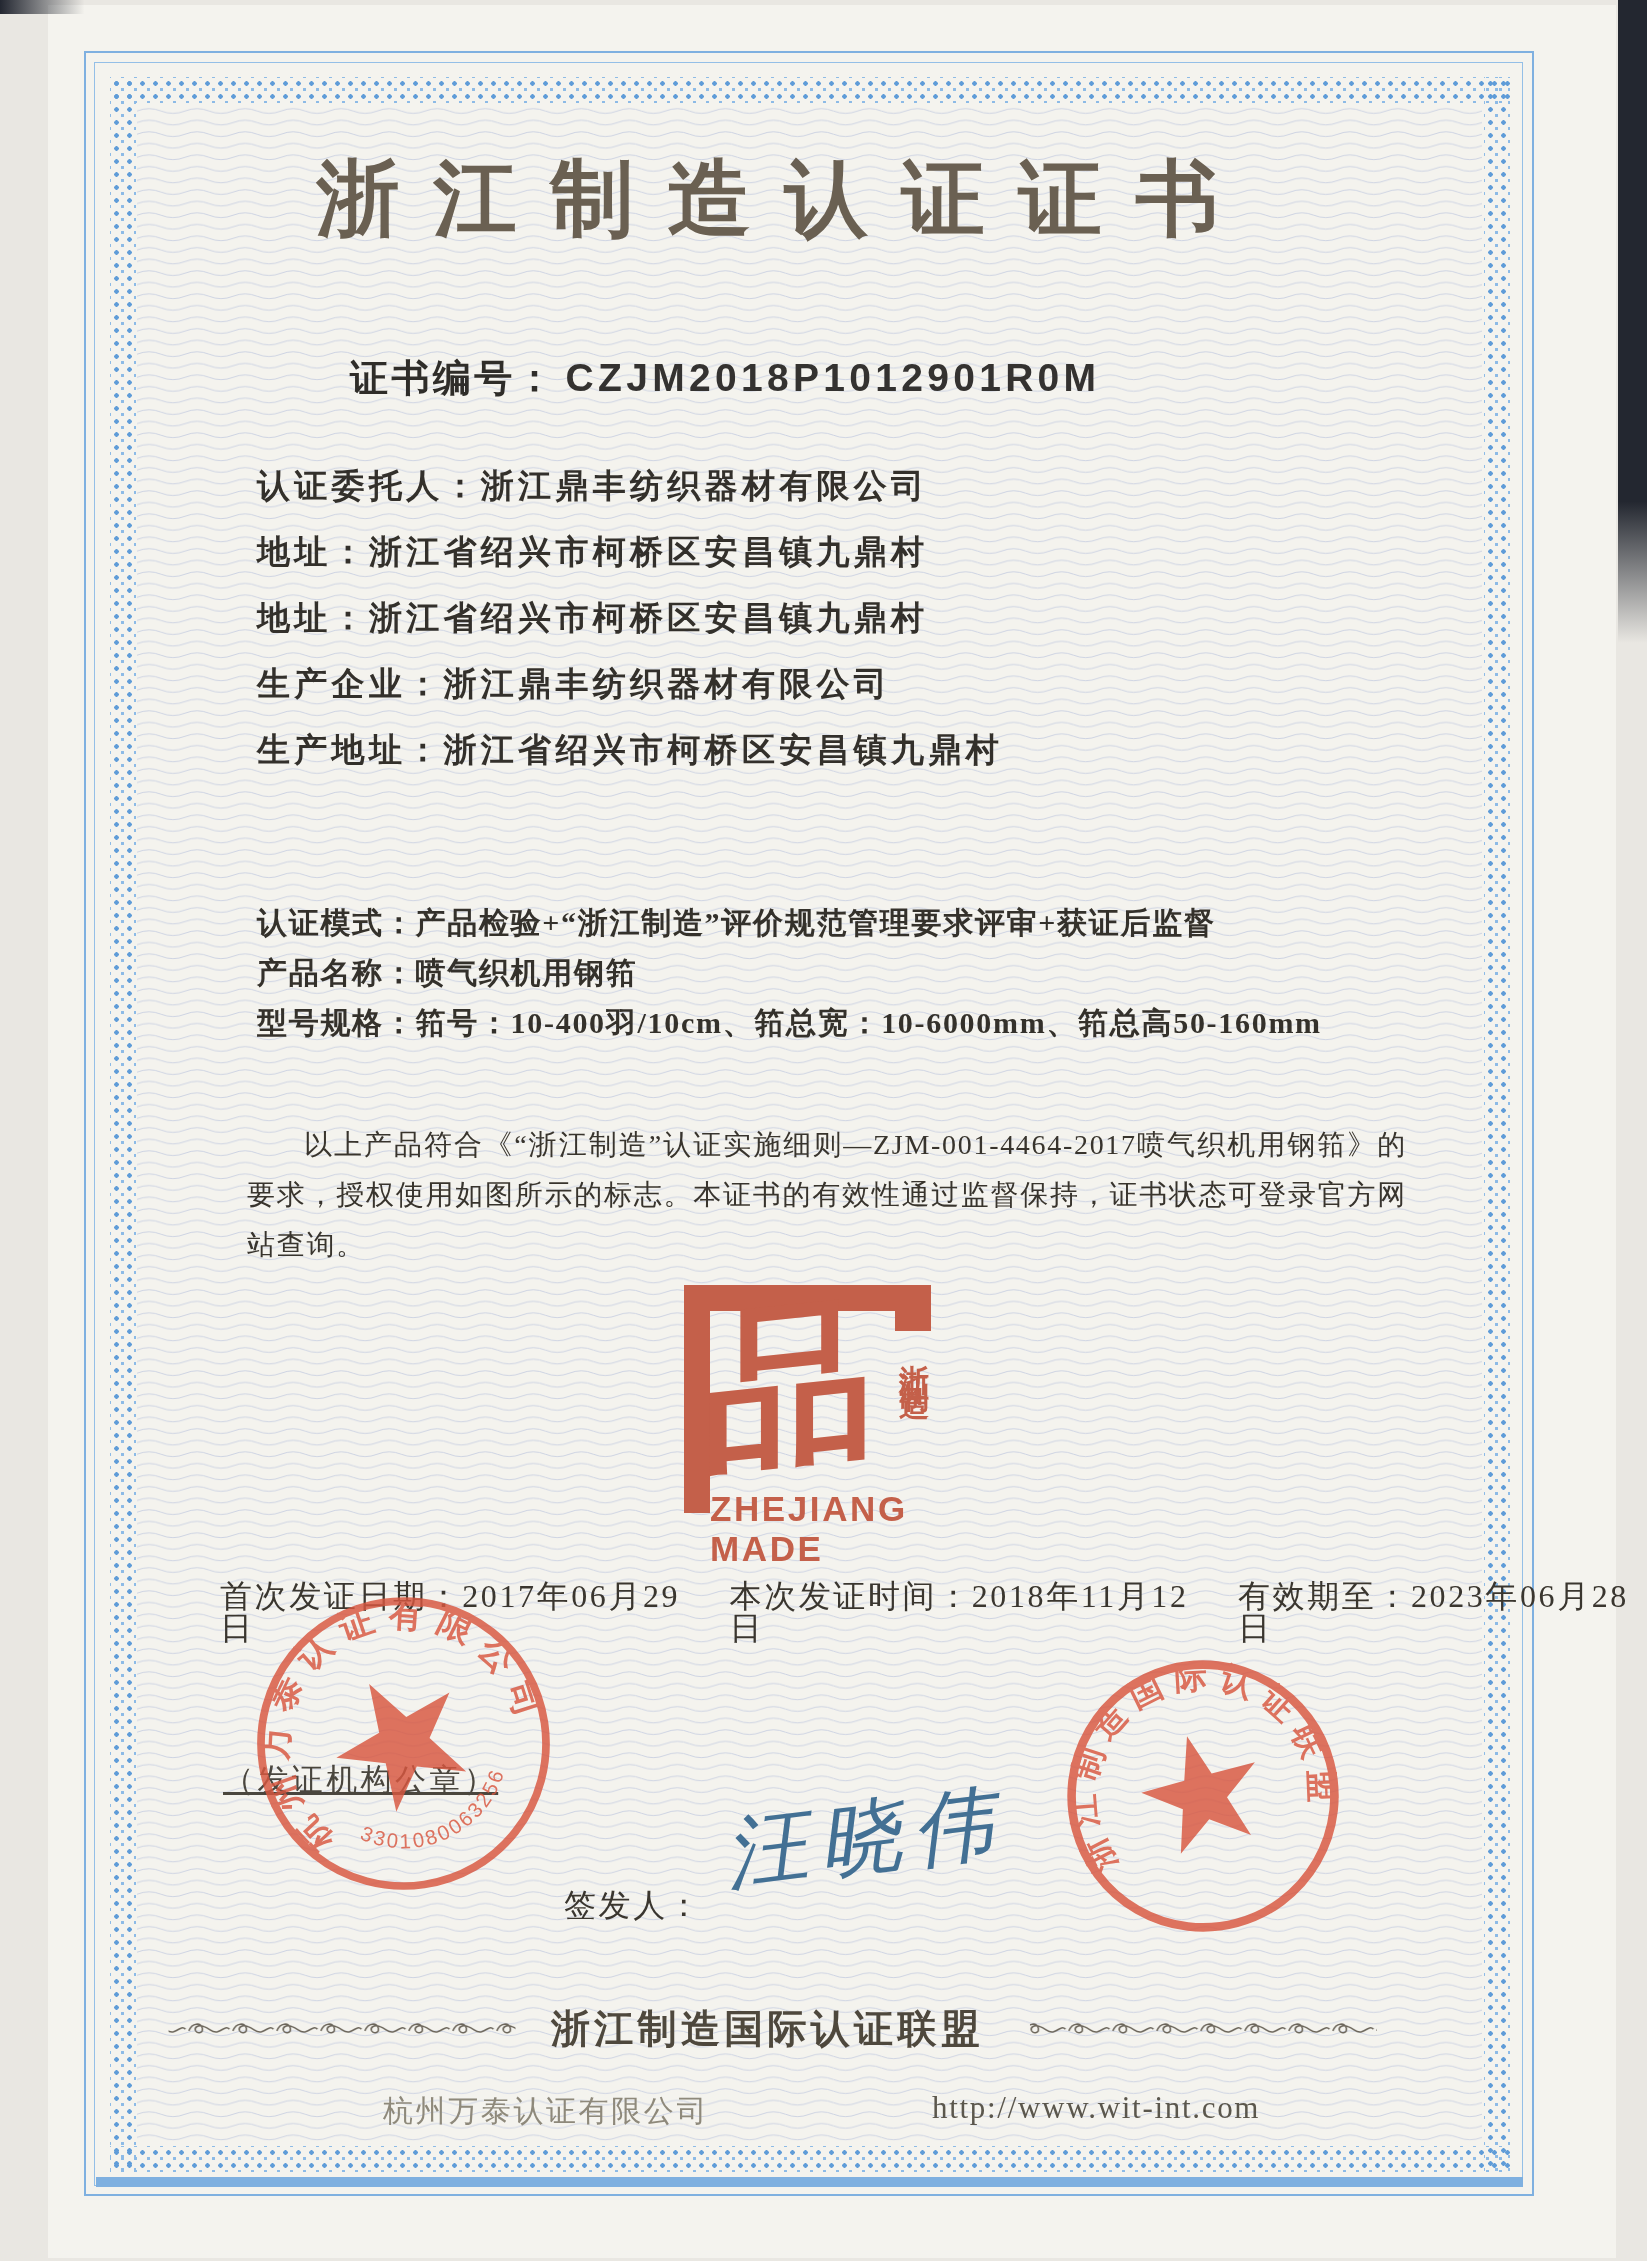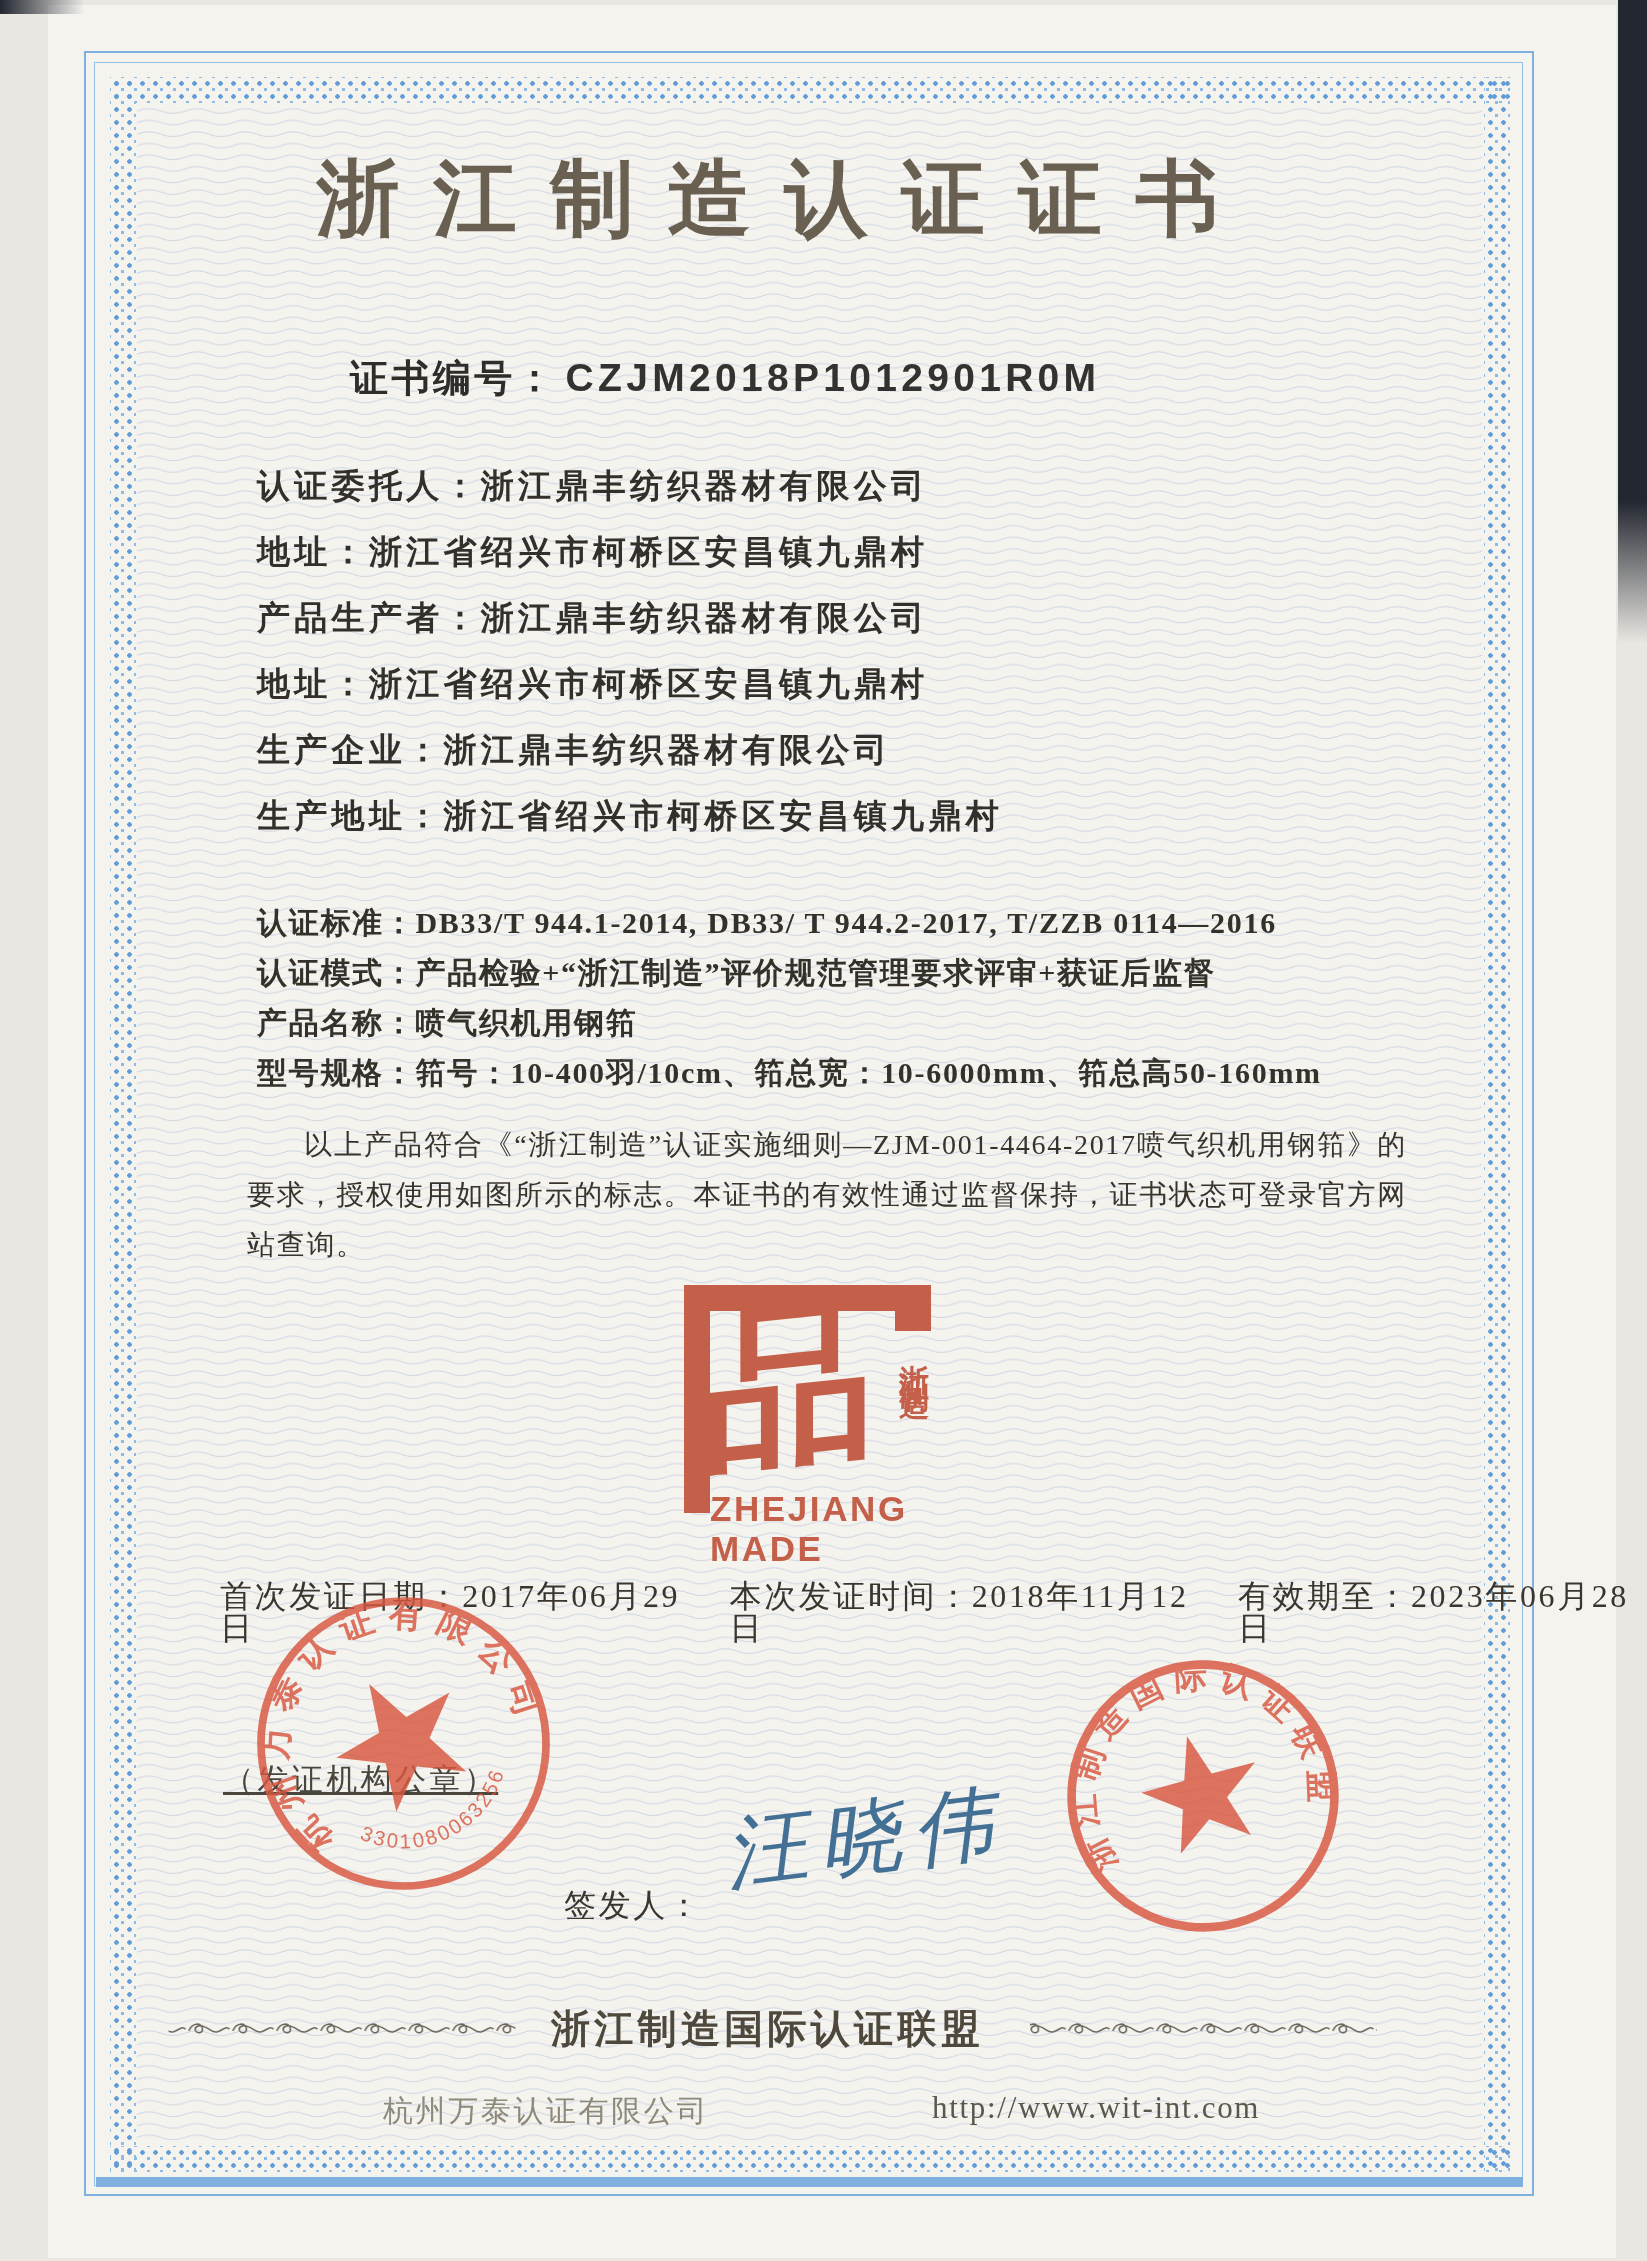--- a/index.html
+++ b/index.html
@@ -104,28 +104,26 @@
   <div class="title">浙江制造认证证书</div>
 
   <div class="certline">
     <span class="lab">证书编号：</span>
     <span class="val">CZJM2018P1012901R0M</span>
   </div>
 
   <div class="fields">
     <div><span>认证委托人：</span><span>浙江鼎丰纺织器材有限公司</span></div>
     <div><span>地址：</span><span>浙江省绍兴市柯桥区安昌镇九鼎村</span></div>
-    <div><span>产品生产者：</span><span>浙江鼎丰纺织器材有限公司</span></div>
     <div><span>地址：</span><span>浙江省绍兴市柯桥区安昌镇九鼎村</span></div>
     <div><span>生产企业：</span><span>浙江鼎丰纺织器材有限公司</span></div>
     <div><span>生产地址：</span><span>浙江省绍兴市柯桥区安昌镇九鼎村</span></div>
   </div>
 
   <div class="specs">
-    <div><span>认证标准：</span><span>DB33/T 944.1-2014, DB33/ T 944.2-2017, T/ZZB 0114—2016</span></div>
     <div><span>认证模式：</span><span>产品检验+“浙江制造”评价规范管理要求评审+获证后监督</span></div>
     <div><span>产品名称：</span><span>喷气织机用钢筘</span></div>
     <div><span>型号规格：</span><span>筘号：10-400羽/10cm、筘总宽：10-6000mm、筘总高50-160mm</span></div>
   </div>
 
   <div class="statement">以上产品符合《“浙江制造”认证实施细则—ZJM-001-4464-2017喷气织机用钢筘》的要求，授权使用如图所示的标志。本证书的有效性通过监督保持，证书状态可登录官方网站查询。</div>
 
   <div class="logo">
     <div class="bar bar-top"></div>
     <div class="bar bar-stub"></div>

